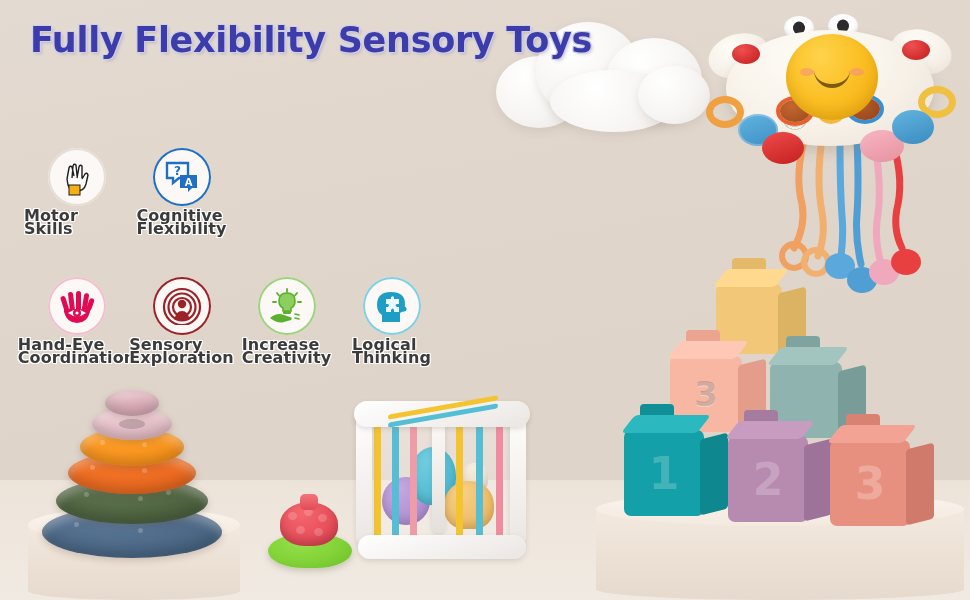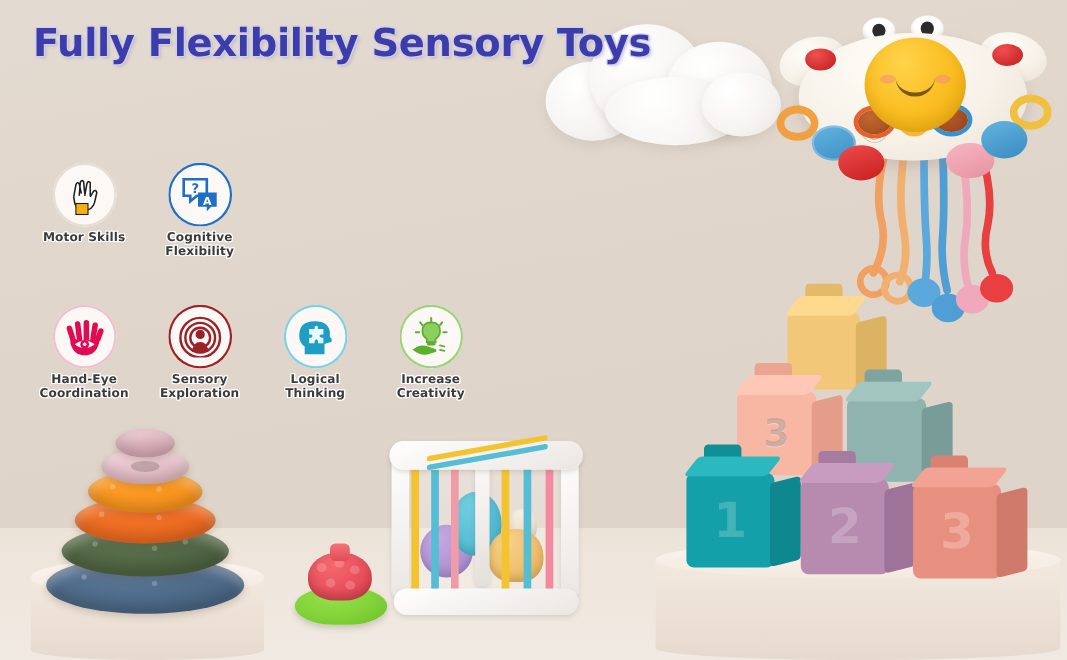--- a/index.html
+++ b/index.html
@@ -64,23 +64,22 @@
     width: 58px; height: 58px; border-radius: 50%;
     background: #fbf8f5;
     display: flex; align-items: center; justify-content: center;
     position: relative;
   }
   .fcircle svg { display: block; }
   .flabel {
     margin-top: 4px;
     font-family: "DejaVu Sans", sans-serif;
     font-weight: 700;
-    font-size: 11px;
+    font-size: 16px;
     line-height: 12.5px;
-    text-align: center;
     color: #3b3b3b;
     letter-spacing: 0.1px;
     text-shadow: 1px 0 0 #fff, -1px 0 0 #fff, 0 1px 0 #fff, 0 -1px 0 #fff,
                  1px 1px 0 #fff, -1px -1px 0 #fff, 1px -1px 0 #fff, -1px 1px 0 #fff;
   }
   .frow:nth-child(2) { margin-top: 42px; }
 
   
   .pedestal {
     position: absolute;
@@ -281,31 +280,20 @@
             <g fill="none" stroke="#9b2226" stroke-width="2.2">
               <circle cx="21" cy="20" r="18"></circle>
               <circle cx="21" cy="20" r="13.5"></circle>
               <circle cx="21" cy="20" r="9"></circle>
             </g>
             <circle cx="21" cy="17" r="4.2" fill="#9b2226"></circle>
             <path d="M13.5 33 q1-9 7.5-9 q6.5 0 7.5 9z" fill="#9b2226"></path>
           </svg>
         </div>
         <div class="flabel">Sensory<br>Exploration</div>
-      </div>
-
-      <div class="fitem">
-        <div class="fcircle" style="box-shadow:inset 0 0 0 2px #7ed0e4;">
-          <svg width="36" height="34" viewBox="0 0 36 34">
-            <path d="M8 33 v-7 q-5-3-5-10 Q3 3 17 3 q14 0 14 12 0 7-5 9 v9z" fill="#1e9ec4"></path>
-            <path d="M30 17 q4 2 2 5 l-4 1" fill="#1e9ec4"></path>
-            <path d="M12 10 h5 v-2 q3-2 3 1 v1 h5 v5 h-2 q-3 1 0 3 h2 v5 h-5 v-2 q-1-3-3 0 v2 h-5 v-5 h2 q2-2 0-3 h-2z" fill="#eafaff"></path>
-          </svg>
-        </div>
-        <div class="flabel">Logical<br>Thinking</div>
       </div>
 
       <div class="fitem">
         <div class="fcircle" style="box-shadow:inset 0 0 0 2px #9bd47c;">
           <svg width="38" height="36" viewBox="0 0 38 36">
             <g stroke="#5cb030" stroke-width="1.8" stroke-linecap="round">
               <path d="M19 1 v3"></path>
                 <path d="M9 5 l2 2.5"></path>
                 <path d="M29 5 l-2 2.5"></path>
               <path d="M5 14 h3"></path>
@@ -314,20 +302,31 @@
             <path d="M19 5 q8 0 8 8 q0 5-4 7 v3 h-8 v-3 q-4-2-4-7 q0-8 8-8z" fill="#8ccf5e" stroke="#5cb030" stroke-width="1.6"></path>
             <rect x="15" y="23" width="8" height="3" rx="1.2" fill="#5cb030"></rect>
             <path d="M2 30 q7-6 14-3 l6 2 q3 1 1 3 l-7 2 q-6 2-14-4z" fill="#5cb030"></path>
             <g stroke="#5cb030" stroke-width="1.6" stroke-linecap="round">
               <path d="M27 26 l4 1"></path>
                 <path d="M27 30 l4 1"></path>
             </g>
           </svg>
         </div>
         <div class="flabel">Increase<br>Creativity</div>
+      </div>
+
+      <div class="fitem">
+        <div class="fcircle" style="box-shadow:inset 0 0 0 2px #7ed0e4;">
+          <svg width="36" height="34" viewBox="0 0 36 34">
+            <path d="M8 33 v-7 q-5-3-5-10 Q3 3 17 3 q14 0 14 12 0 7-5 9 v9z" fill="#1e9ec4"></path>
+            <path d="M30 17 q4 2 2 5 l-4 1" fill="#1e9ec4"></path>
+            <path d="M12 10 h5 v-2 q3-2 3 1 v1 h5 v5 h-2 q-3 1 0 3 h2 v5 h-5 v-2 q-1-3-3 0 v2 h-5 v-5 h2 q2-2 0-3 h-2z" fill="#eafaff"></path>
+          </svg>
+        </div>
+        <div class="flabel">Logical<br>Thinking</div>
       </div>
 
     </div>
   </div>
 
   <div class="pedestal ped-left">
       <div class="ped-top"></div>
     </div>
   <div class="pedestal ped-right">
       <div class="ped-top"></div>

